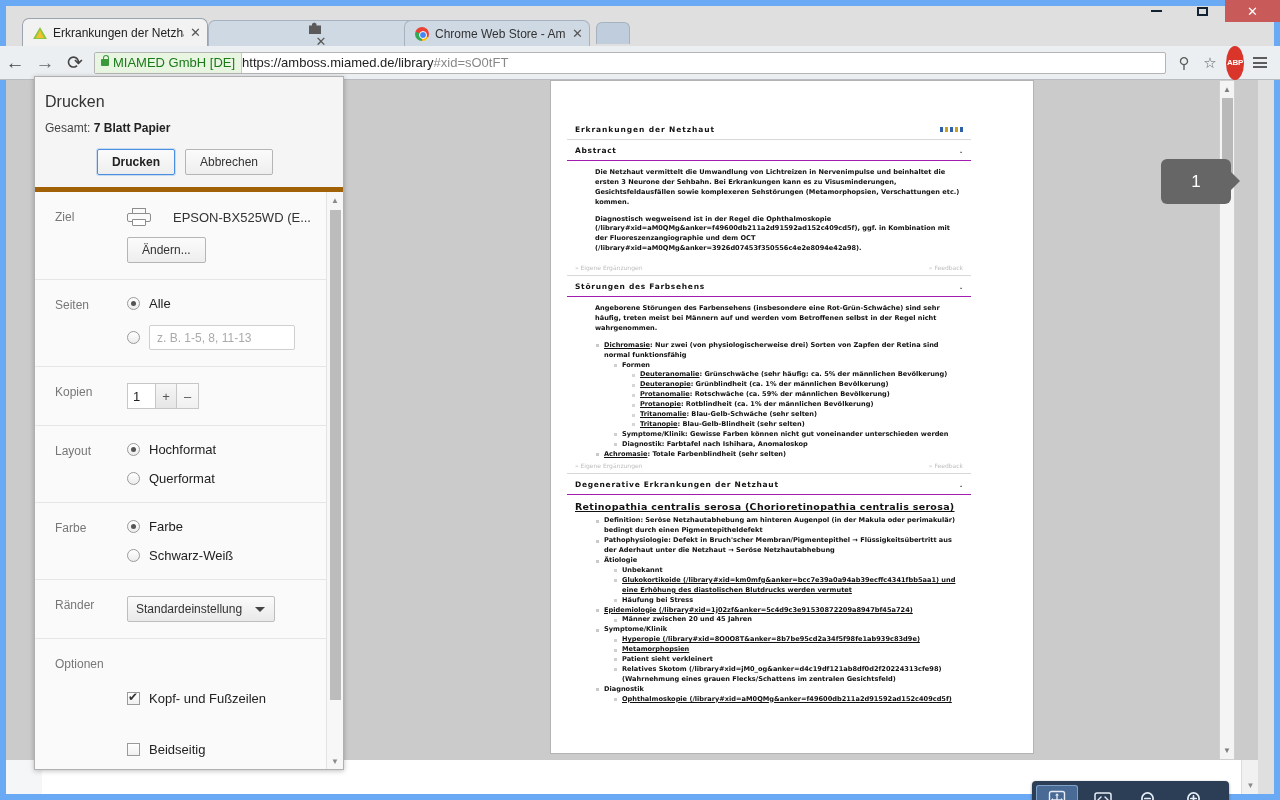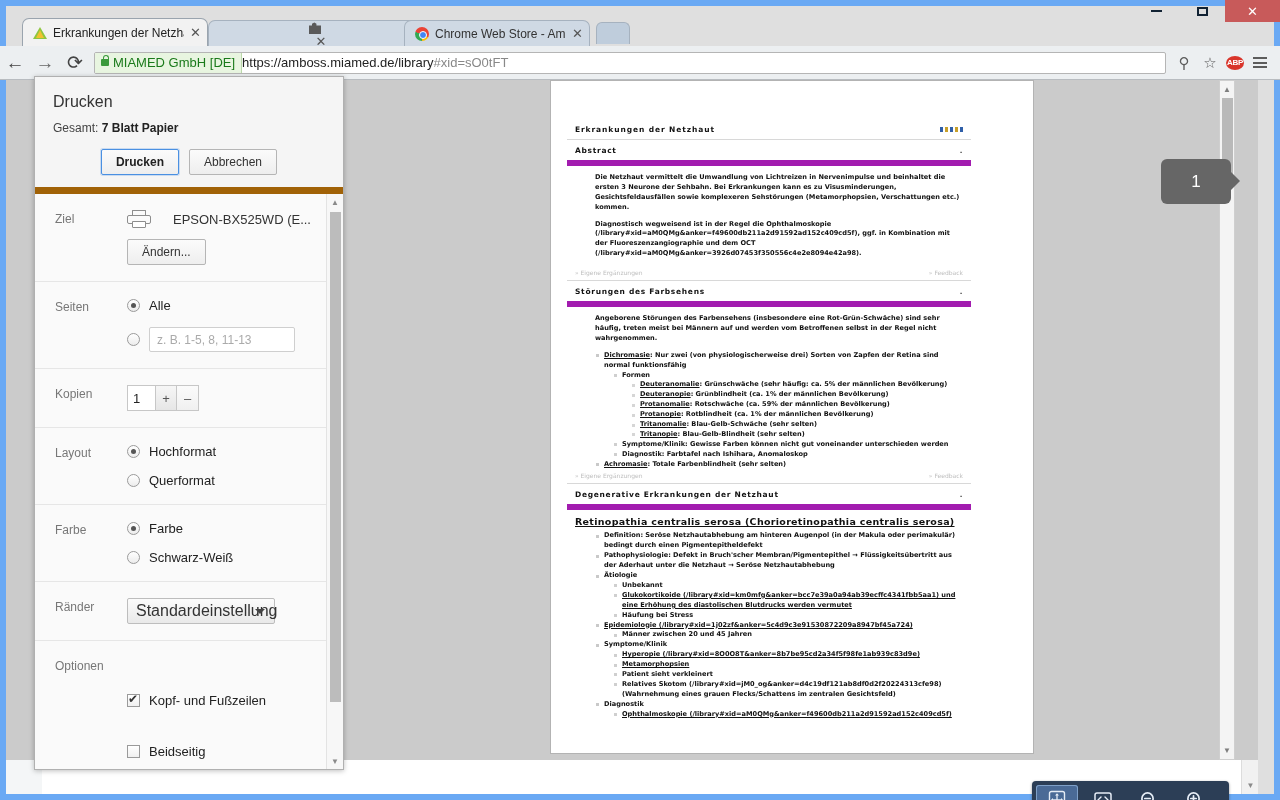--- a/index.html
+++ b/index.html
@@ -57,21 +57,21 @@
     border:1px solid #b5b5b5; border-radius:2px; display:flex; align-items:center;
     font-size:13px; overflow:hidden;
   }
   .sec-badge { display:flex; align-items:center; gap:4px; background:#e8f5e0; border-right:1px solid #bcd9ab; padding:0 6px; height:100%; color:#1a7a1a; font-size:13px; }
   .lock { width:8px; height:7px; background:#3a9a3a; border-radius:1px; position:relative; }
   .lock:before{content:"";position:absolute;left:2px;top:-4px;width:4px;height:5px;border:1.5px solid #3a9a3a;border-bottom:none;border-radius:3px 3px 0 0;}
   .url { padding-left:0; color:#222; white-space:nowrap; }
   .url .dim { color:#888; }
   .tb-icons { display:flex; align-items:center; gap:6px; padding-right:10px; }
   .ic { width:20px; height:20px; display:flex; align-items:center; justify-content:center; color:#5c5c5c; font-size:15px; }
-  .abp { width:18px; height:14px; border-radius:50%; background:#d9352b; color:#fff; font-size:8px; font-weight:bold; display:flex; align-items:center; justify-content:center; letter-spacing:-0.3px; }
+  .abp { width:18px; height:34px; border-radius:50%; background:#d9352b; color:#fff; font-size:8px; font-weight:bold; display:flex; align-items:center; justify-content:center; letter-spacing:-0.3px; }
   .hamb { width:14px; height:11px; display:flex; flex-direction:column; justify-content:space-between; }
   .hamb i { display:block; height:2px; background:#5c5c5c; }
 
   
   .page-area { position:absolute; left:6px; top:80px; width:1252px; height:714px; background:#fff; overflow:hidden; }
   .site-left { position:absolute; left:0; top:0; width:36px; height:714px; background:#f4f6f7; }
   .site-ub { position:absolute; left:3px; top:38px; font-size:13px; color:#9aa3ab; letter-spacing:1px; }
   .site-stripes { position:absolute; left:12px; top:192px; }
   .site-stripes i { display:block; width:18px; height:4px; background:#7fd4ef; margin-bottom:4px; }
 
@@ -115,21 +115,21 @@
   .pp-tool { width:42px; height:30px; border-radius:3px; display:flex; align-items:center; justify-content:center; color:#dfe6ef; }
   .pp-tool.active { background:#4a6a96; box-shadow:inset 0 0 0 1px #7fa0c8; }
   .pp-tool svg { display:block; }
 
   
   .dialog {
     position:absolute; left:34px; top:76px; width:310px; height:694px;
     background:#fafafa; border:1px solid #b0b0b0; box-shadow:0 1px 5px rgba(0,0,0,.25);
     display:flex; flex-direction:column;
   }
-  .dlg-head { padding:16px 18px 12px 18px; background:#f5f5f5; border-bottom:7px solid #a16207; }
+  .dlg-head { padding:16px 18px 12px 10px; background:#f5f5f5; border-bottom:5px solid #a16207; }
   .dlg-title { font-size:16px; color:#333; margin-bottom:10px; }
   .dlg-total { font-size:12px; color:#444; }
   .dlg-total b { font-weight:bold; color:#222; }
   .dlg-actions { display:flex; justify-content:center; gap:10px; margin-top:14px; }
   .btn { font-size:12px; padding:5px 14px; border-radius:2px; border:1px solid #b5b5b5; background:linear-gradient(#fbfbfb,#eeeeee); color:#333; }
   .btn.primary { border:1px solid #4a90e2; font-weight:bold; color:#222; box-shadow:0 0 0 1px rgba(74,144,226,.25); }
 
   .dlg-body { flex:1 1 auto; position:relative; overflow:hidden; }
   .dlg-scrollarea { position:absolute; left:0; top:0; right:17px; bottom:0; overflow:hidden; }
   .row { display:flex; border-bottom:1px solid #e6e6e6; padding:16px 0 16px 0; }
@@ -149,38 +149,38 @@
   .radio.on:after { content:""; position:absolute; left:3px; top:3px; width:5px; height:5px; border-radius:50%; background:#555; }
   .checkbox { width:13px; height:13px; border:1px solid #9a9a9a; background:linear-gradient(#fff,#f0f0f0); position:relative; flex:0 0 auto; }
   .checkbox.on:after { content:"✔"; position:absolute; left:0px; top:-3px; font-size:12px; color:#333; }
   .pages-input { width:146px; height:25px; border:1px solid #cfcfcf; border-radius:2px; background:#fff; font-size:12px; color:#aaa; padding:0 7px; display:flex; align-items:center; }
   .copies { display:flex; align-items:stretch; }
   .copies .num { width:28px; height:26px; border:1px solid #c7c7c7; border-right:none; background:#fff; font-size:13px; color:#222; padding-left:5px; display:flex; align-items:center; }
   .copies .stepper { width:22px; height:26px; border:1px solid #c7c7c7; background:linear-gradient(#f6f6f6,#e6e6e6); display:flex; align-items:center; justify-content:center; font-size:13px; color:#555; }
   .copies .stepper.minus { border-left:none; background:linear-gradient(#fbfbfb,#f0f0f0); }
   .select {
     width:148px; height:26px; border:1px solid #bdbdbd; border-radius:2px;
-    background:linear-gradient(#fbfbfb,#e9e9e9); font-size:16px; color:#333;
+    background:linear-gradient(#fbfbfb,#e9e9e9); font-size:12px; color:#333;
     display:flex; align-items:center; padding:0 8px; position:relative;
   }
   .select .caret { position:absolute; right:9px; top:10px; border-left:5px solid transparent; border-right:5px solid transparent; border-top:5px solid #444; }
   .opt-wrap .check-line { margin-bottom:17px;margin-top:36px; }
   .opt-last { line-height:1.15; }
 
   .dlg-scrollbar { position:absolute; right:0; top:0; width:17px; bottom:0; background:#f7f7f7; border-left:1px solid #e3e3e3; }
   .dlg-scrollbar .arrow-t, .dlg-scrollbar .arrow-b { position:absolute; left:0; width:16px; height:16px; display:flex; align-items:center; justify-content:center; color:#8a8a8a; font-size:8px; }
   .dlg-scrollbar .arrow-t { top:0; } .dlg-scrollbar .arrow-b { bottom:0; }
   .dlg-scrollbar .thumb { position:absolute; left:3px; top:18px; width:11px; height:490px; background:#bcbcbc; }
 
   
   .doc { position:absolute; left:0; top:0; width:436px; height:672px; padding:44px 16px 0 16px; font-family:"DejaVu Sans", sans-serif; color:#111; }
   .doc-hdr { display:flex; justify-content:space-between; align-items:center; font-size:7.5px; font-weight:bold; letter-spacing:.9px; padding:0 8px 5px 8px; border-bottom:1px solid #d8d8d8; }
   .hdr-dots { display:flex; gap:2px; }
   .hdr-dots i { display:block; width:3px; height:5px; }
-  .sec-bar { display:flex; justify-content:space-between; align-items:center; font-size:7.5px; font-weight:bold; letter-spacing:.7px; padding:6px 8px 5px 8px; border-bottom:6px solid #a21caf; }
+  .sec-bar { display:flex; justify-content:space-between; align-items:center; font-size:7.5px; font-weight:bold; letter-spacing:.7px; padding:6px 8px 5px 8px; border-bottom:1px solid #a21caf; }
   .sec-bar .dot { font-size:7px; color:#333; }
   .doc-body { padding:7px 8px 0 8px; font-size:6.6px; line-height:1.5;margin-left:20px; }
   .doc-body p { margin-bottom:7px; font-weight:bold; }
   .lnk { text-decoration:underline; }
   .foot { display:flex; justify-content:space-between; font-size:6px; color:#bdbdbd; padding:3px 8px 4px 8px; border-bottom:1px solid #d8d8d8; }
   ul.l1 { list-style:none; margin:0 0 0 0; padding:0; }
   ul.l1 > li { position:relative; padding-left:9px; margin-bottom:0px; font-weight:bold; }
   ul.l1 > li:before { content:""; position:absolute; left:1px; top:3.5px; width:3px; height:3px; background:#c9c9c9; }
   ul.l2 { list-style:none; margin:0; padding:0 0 0 9px; }
   ul.l2 > li { position:relative; padding-left:9px; font-weight:bold; }

